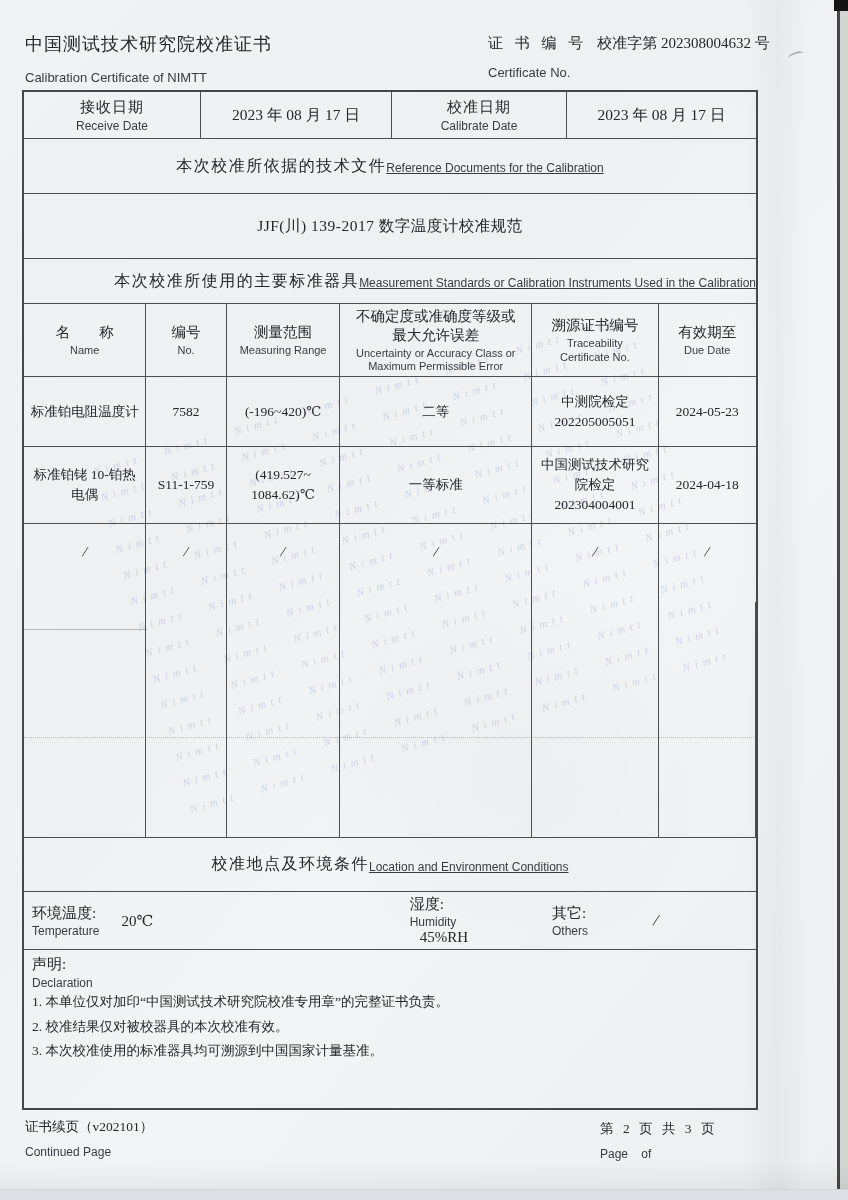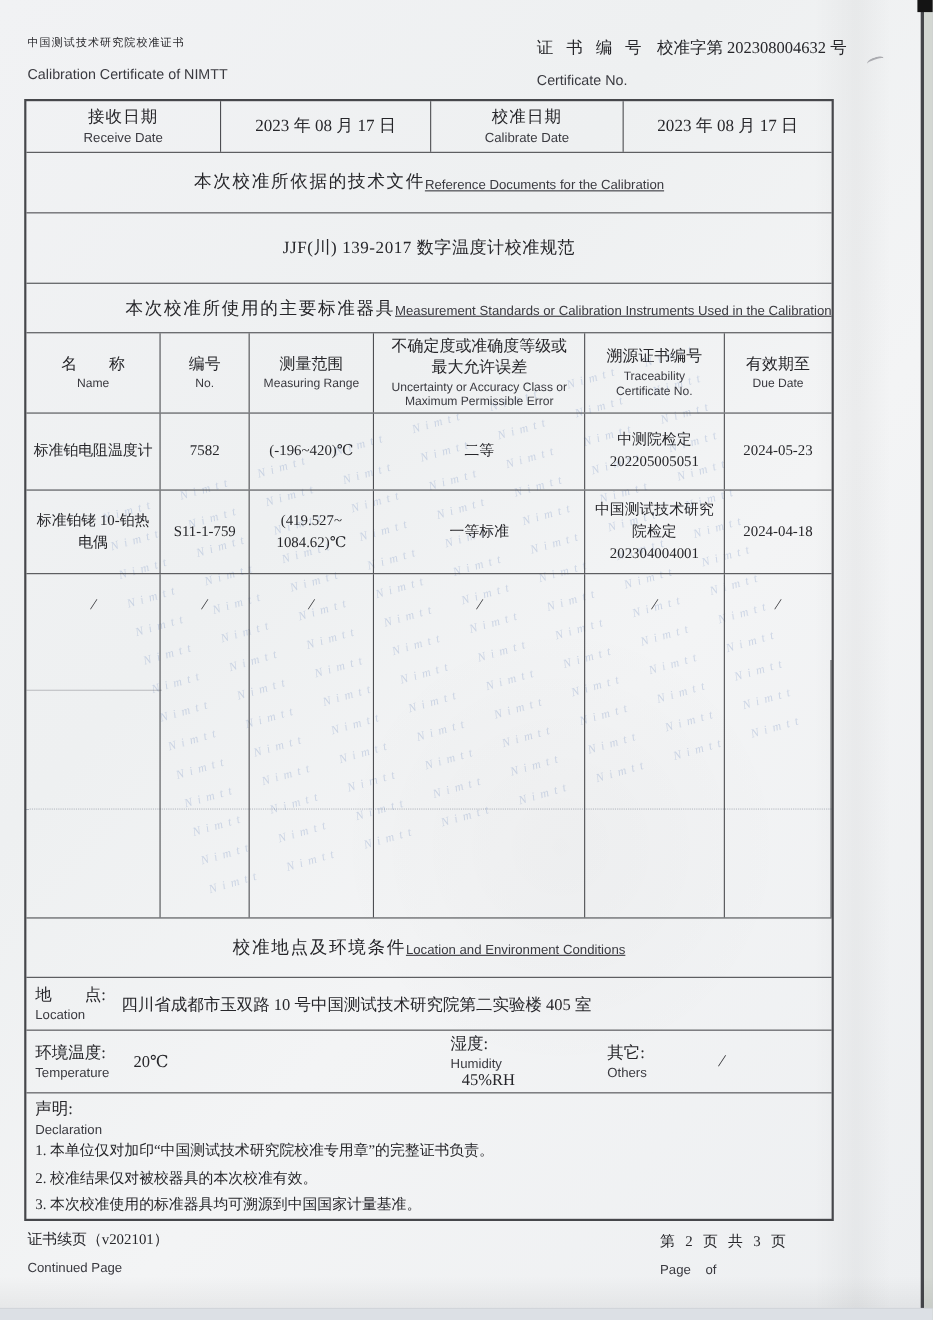--- a/index.html
+++ b/index.html
@@ -28,21 +28,21 @@
   .crease3{ position:absolute; left:300px; top:560px; width:420px; height:420px;
     background:radial-gradient(ellipse at center,rgba(0,0,0,.025),rgba(0,0,0,0) 70%); pointer-events:none;}
 
   .cn{ font-family:"Liberation Serif","DejaVu Serif",serif; }
   .en{ font-family:"Liberation Sans","DejaVu Sans",sans-serif; color:#3a3a40; }
   .serifv{ font-family:"Liberation Serif","DejaVu Serif",serif; }
   .pre{ white-space:pre-line; }
 
   
   .hdr-left{ position:absolute; left:25px; top:32px; }
-  .hdr-left .cn{ font-size:10px; letter-spacing:1px; }
+  .hdr-left .cn{ font-size:18px; letter-spacing:1px; }
   .hdr-left .en{ font-size:13px; margin-top:14px; }
   .hdr-right{ position:absolute; left:488px; top:34px; }
   .hdr-right .line1{ font-size:15px; }
   .hdr-right .label-cn{ letter-spacing:4px; margin-right:10px; }
   .hdr-right .en{ font-size:13px; margin-top:12px; }
 
   
   .watermark{
     position:absolute; left:130px; top:365px; width:630px; height:380px;
     transform:rotate(-16deg); overflow:hidden; pointer-events:none;
@@ -280,27 +280,20 @@
         <div class="cell c6"></div>
       <div class="faint-partial"></div>
       <div class="faint-dotted"></div>
     </div>
 
     <div class="trow r-locTitle sec-title">
       <div class="cn">校准地点及环境条件</div>
       <div class="en">Location and Environment Conditions</div>
     </div>
 
-    <div class="trow r-loc">
-      <div class="lbl-block">
-        <div class="cn">地　　点:</div>
-        <div class="en">Location</div>
-      </div>
-      <div class="loc-value cn">四川省成都市玉双路 10 号中国测试技术研究院第二实验楼 405 室</div>
-    </div>
 
     <div class="trow r-env">
       <div class="env-group g1">
         <div class="lbl-block">
           <div class="cn">环境温度:</div>
           <div class="en">Temperature</div>
         </div>
         <div class="env-value serifv">20℃</div>
       </div>
       <div class="env-group g2">

